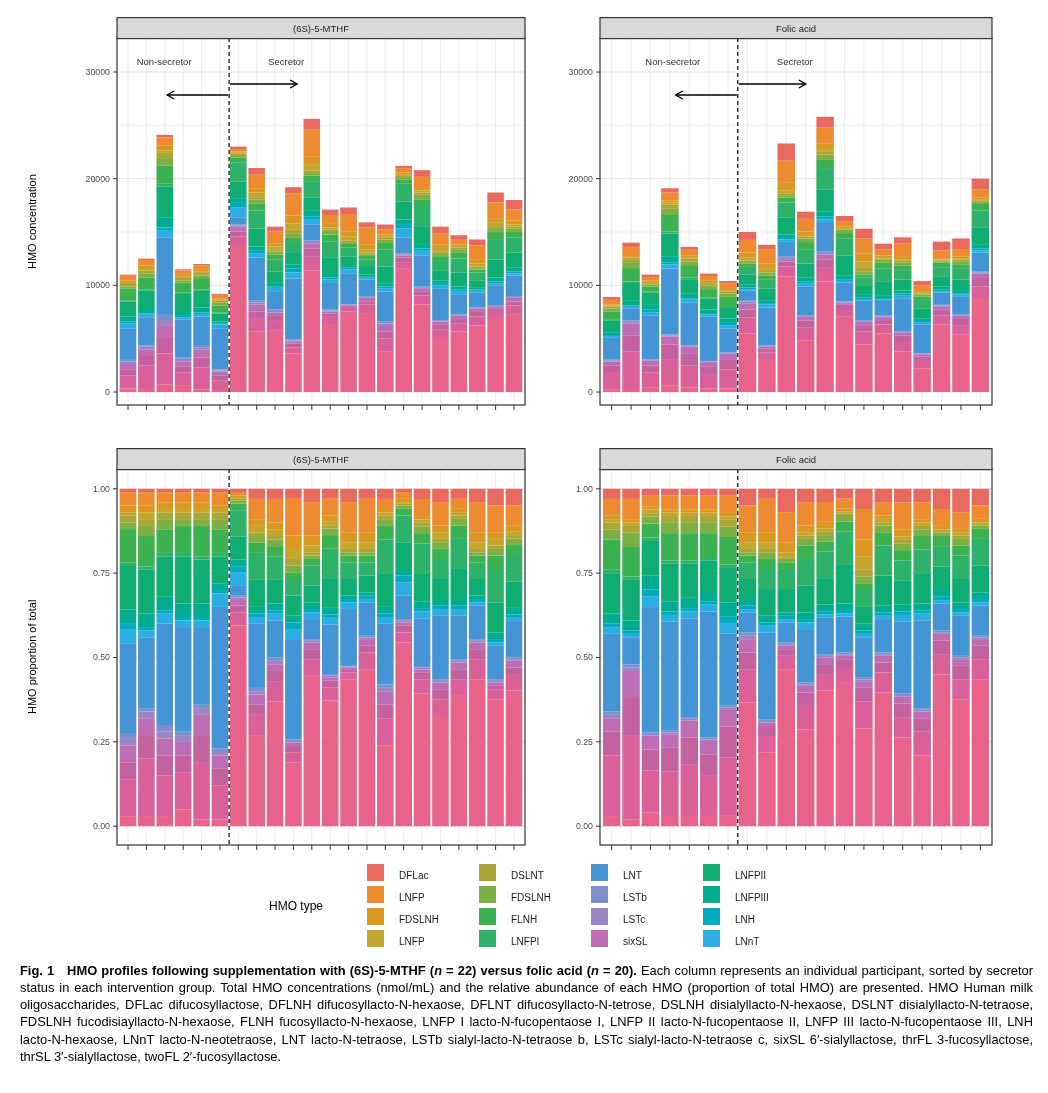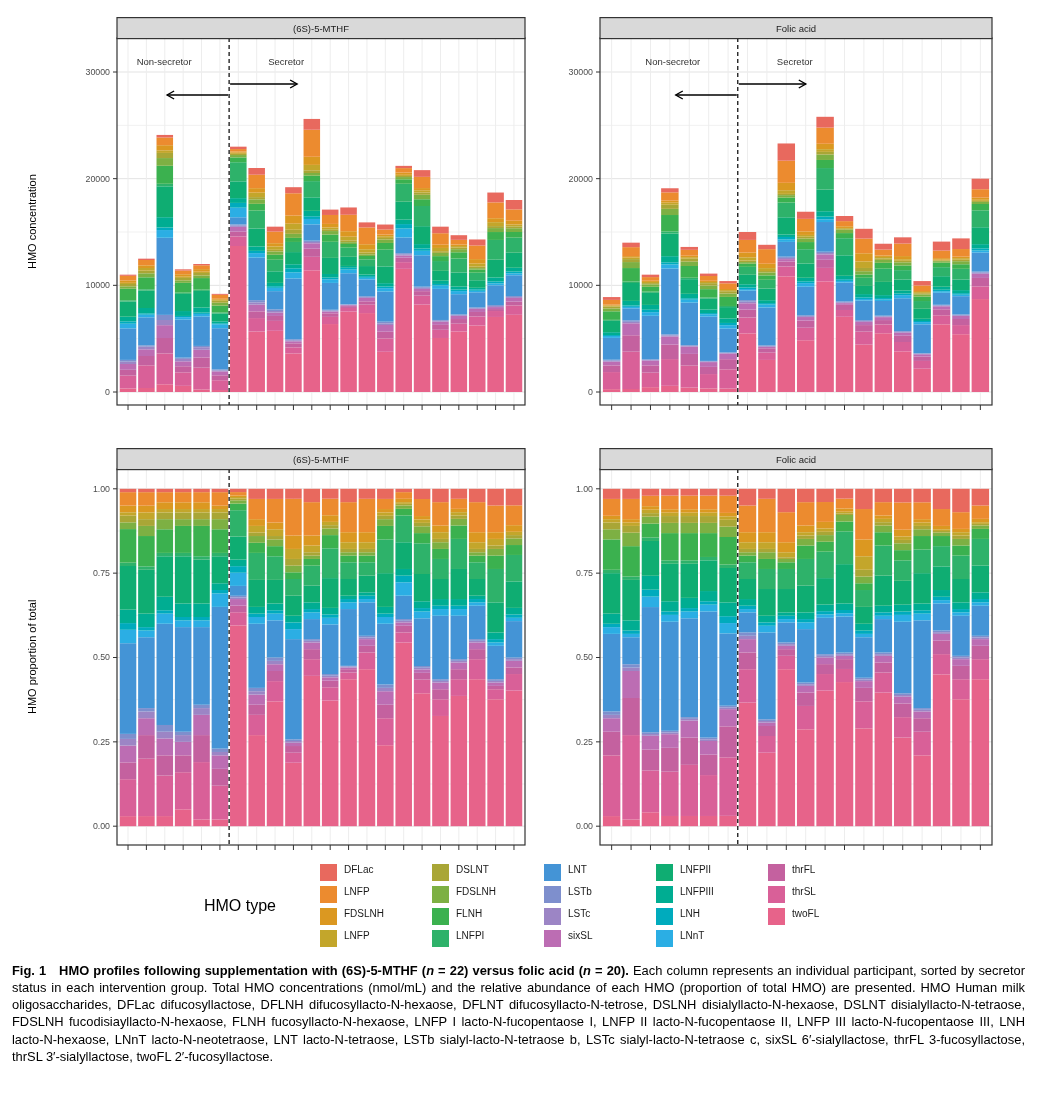--- a/index.html
+++ b/index.html
@@ -5,27 +5,27 @@
   html,body{margin:0;padding:0;background:#fff;}
   #figure{position:relative;width:1048px;height:1093px;background:#fff;
           font-family:"Liberation Sans", sans-serif;overflow:hidden;}
   .ylab{position:absolute;display:flex;align-items:center;justify-content:center;
         writing-mode:vertical-rl;transform:rotate(180deg);
         font-size:11px;color:#000;width:16px;}
   .ylab-top{left:24px;top:38px;height:367px;}
   .ylab-bottom{left:24px;top:469px;height:376px;}
   .legend{position:absolute;left:0;right:0;top:864px;display:flex;
           justify-content:center;align-items:center;gap:10px;}
-  .legend-title{font-size:16px;color:#000;margin-right:14px;align-self:center;}
+  .legend-title{font-size:12px;color:#000;margin-right:14px;align-self:center;}
   .legend-cols{display:flex;gap:16px;align-items:flex-start;}
   .legend-col{display:flex;flex-direction:column;gap:5px;}
-  .legend-entry{display:flex;align-items:flex-start;gap:7px;width:76px;padding-left:20px;}
+  .legend-entry{display:flex;align-items:flex-end;gap:15px;width:76px;padding-left:20px;}
   .swatch{width:17px;height:17px;flex:0 0 17px;}
   .legend-label{font-size:10px;color:#1a1a1a;white-space:nowrap;}
-  .caption{position:absolute;left:12px;top:962px;width:1013px;
+  .caption{position:absolute;left:20px;top:962px;width:1013px;
            font-size:12.9px;line-height:1.33;color:#000;text-align:justify;}
   .caption .b{font-weight:bold;}
   .caption .i{font-style:italic;}
   svg text{font-family:"Liberation Sans", sans-serif;}
 </style>
 </head>
 <body>
 
 <div id="figure">
   <div class="ylab ylab-top">HMO concentration</div>
@@ -2150,31 +2150,17 @@
           </div>
           <div class="legend-entry">
             <span class="swatch" style="background: rgb(0, 171, 189);"></span>
             <span class="legend-label">LNH</span>
           </div>
           <div class="legend-entry">
             <span class="swatch" style="background: rgb(43, 174, 228);"></span>
             <span class="legend-label">LNnT</span>
           </div>
         </div>
-        <div class="legend-col">
-          <div class="legend-entry">
-            <span class="swatch" style="background: rgb(196, 97, 159);"></span>
-            <span class="legend-label">thrFL</span>
-          </div>
-          <div class="legend-entry">
-            <span class="swatch" style="background: rgb(217, 96, 152);"></span>
-            <span class="legend-label">thrSL</span>
-          </div>
-          <div class="legend-entry">
-            <span class="swatch" style="background: rgb(231, 99, 138);"></span>
-            <span class="legend-label">twoFL</span>
-          </div>
-        </div>
       </div>
   </div>
 
   <div class="caption"><span class="b">Fig. 1</span><span class="b">  HMO profiles following supplementation with (6S)-5-MTHF (</span><span class="b i">n</span><span class="b"> = 22) versus folic acid (</span><span class="b i">n</span><span class="b"> = 20).</span><span> Each column represents an individual participant, sorted by secretor status in each intervention group. Total HMO concentrations (nmol/mL) and the relative abundance of each HMO (proportion of total HMO) are presented. HMO Human milk oligosaccharides, DFLac difucosyllactose, DFLNH difucosyllacto-N-hexaose, DFLNT difucosyllacto-N-tetrose, DSLNH disialyllacto-N-hexaose, DSLNT disialyllacto-N-tetraose, FDSLNH fucodisiayllacto-N-hexaose, FLNH fucosyllacto-N-hexaose, LNFP I lacto-N-fucopentaose I, LNFP II lacto-N-fucopentaose II, LNFP III lacto-N-fucopentaose III, LNH lacto-N-hexaose, LNnT lacto-N-neotetraose, LNT lacto-N-tetraose, LSTb sialyl-lacto-N-tetraose b, LSTc sialyl-lacto-N-tetraose c, sixSL 6′-sialyllactose, thrFL 3-fucosyllactose, thrSL 3′-sialyllactose, twoFL 2′-fucosyllactose.</span></div>
 </div>
 
 </body></html>

